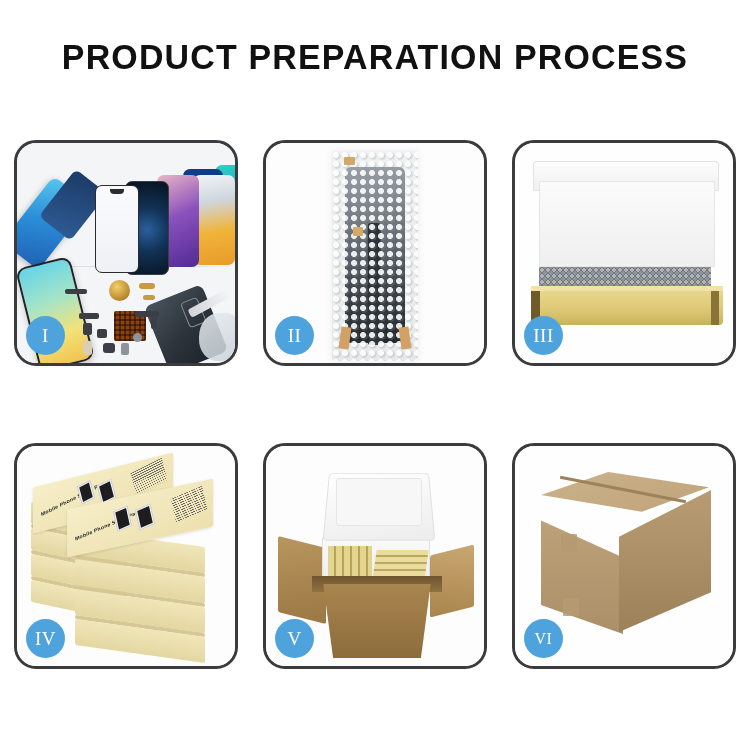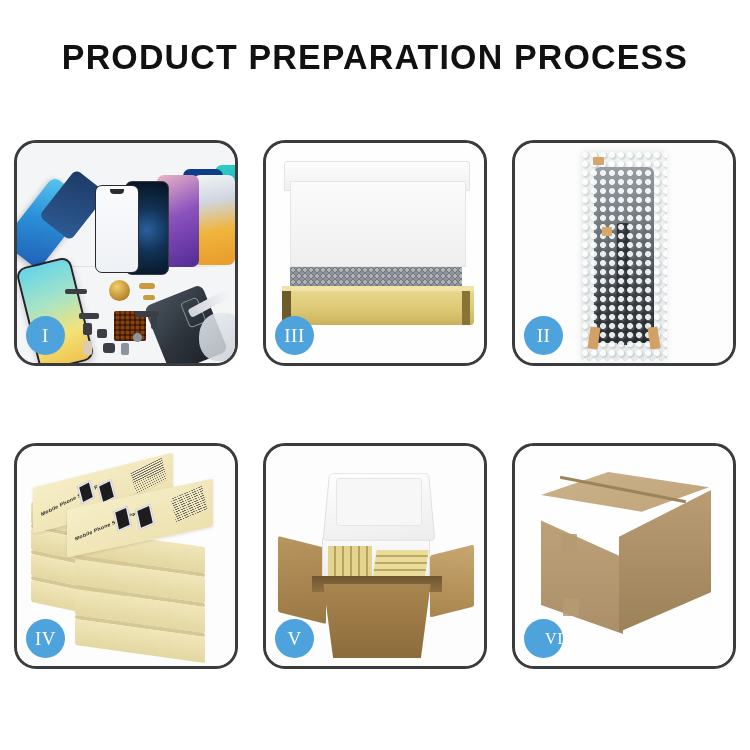--- a/index.html
+++ b/index.html
@@ -75,21 +75,21 @@
     border-radius: 50%;
     background: #4fa3dd;
     color: #ffffff;
     font-family: "Liberation Serif", serif;
     font-size: 19px;
     line-height: 39px;
     text-align: center;
     letter-spacing: 0.5px;
     z-index: 40;
   }
-  .badge.small { font-size: 16px; text-align: right; }
+  .badge.small { font-size: 16px; }
 
   
   .p1-bg { position:absolute; inset:0; background:#f4f5f6; }
   .p1-shelf {
     position:absolute; left:0; right:0; top:56%; height:1px;
     background:linear-gradient(to right, rgba(0,0,0,0) 0%, rgba(0,0,0,.09) 18%, rgba(0,0,0,.09) 82%, rgba(0,0,0,0) 100%);
   }
   .ph { position:absolute; border-radius:7px; }
 
   .p1-blue {
@@ -388,46 +388,46 @@
 
         <div class="p1-tool"></div>
         <div class="p1-hand"></div>
 
         <div class="badge">I</div>
       </div>
     </div>
 
     <div class="panel">
       <div class="panel-stage">
-        <div class="p3-bg"></div>
-        <div class="p3-lid"></div>
-        <div class="p3-foam"></div>
-        <div class="p3-bubblestrip"></div>
-        <div class="p3-traytop"></div>
-        <div class="p3-tray"></div>
-        <div class="p3-trayL"></div>
-        <div class="p3-trayR"></div>
-
-        <div class="badge">III</div>
-      </div>
-    </div>
-
-    <div class="panel">
-      <div class="panel-stage">
         <div class="p2-bg"></div>
         <div class="p2-bag"></div>
         <div class="p2-screen"></div>
         <div class="p2-flex"></div>
         <div class="p2-bubbles"></div>
         <div class="p2-tapeA"></div>
         <div class="p2-tapeB"></div>
         <div class="p2-tapeC"></div>
         <div class="p2-tapeD"></div>
 
         <div class="badge">II</div>
+      </div>
+    </div>
+
+    <div class="panel">
+      <div class="panel-stage">
+        <div class="p3-bg"></div>
+        <div class="p3-lid"></div>
+        <div class="p3-foam"></div>
+        <div class="p3-bubblestrip"></div>
+        <div class="p3-traytop"></div>
+        <div class="p3-tray"></div>
+        <div class="p3-trayL"></div>
+        <div class="p3-trayR"></div>
+
+        <div class="badge">III</div>
       </div>
     </div>
 
     <div class="panel">
       <div class="panel-stage">
         <div class="p4-bg"></div>
 
         <div class="kbox kface" style="left:14px;top:66px;width:96px;height:22px;transform:skewY(12deg);"></div>
         <div class="kbox kedge" style="left:14px;top:88px;width:96px;height:4px;transform:skewY(12deg);"></div>
         <div class="kbox kface" style="left:14px;top:92px;width:96px;height:22px;transform:skewY(12deg);"></div>

